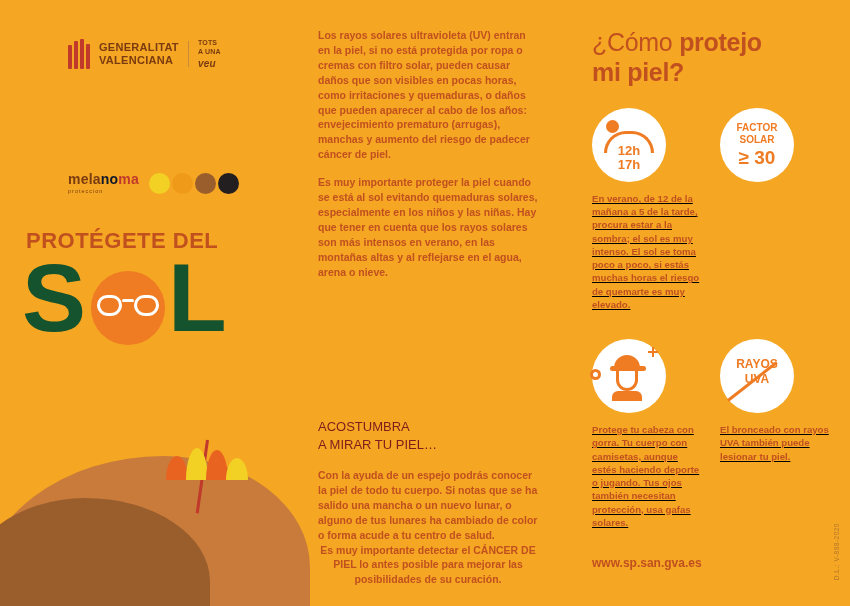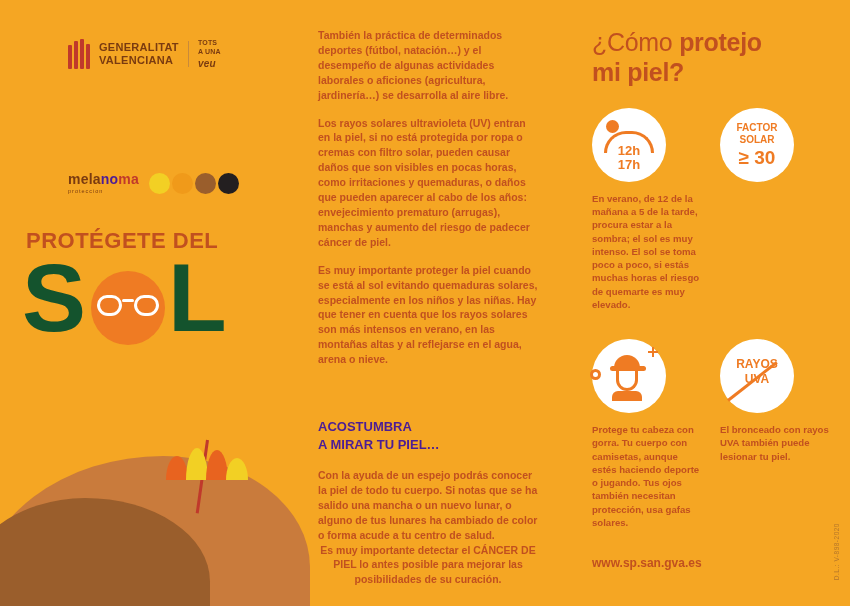--- a/index.html
+++ b/index.html
@@ -37,21 +37,21 @@
     font-size: 7px; font-weight: bold; color: #7a3b10; line-height: 1.35;
     letter-spacing: .2px;
   }
   .gva-tots .veu { font-style: italic; font-size: 10px; }
 
   .melanoma {
     position: absolute; left: 68px; top: 172px;
     display: flex; align-items: center; gap: 10px;
   }
   .mel-word { font-size: 14px; font-weight: bold; color: #7a3b10; line-height: 1; letter-spacing: .2px; }
-  .mel-word .o1 { color: #4c1d95; }
+  .mel-word .o1 { color: #0f172a; }
   .mel-word .o2 { color: #C0392B; }
   .mel-sub { font-size: 5.5px; color: #7a3b10; letter-spacing: 1px; margin-top: 2px; }
   .dots { display: flex; gap: 2px; }
   .dot { width: 21px; height: 21px; border-radius: 50%; }
 
   .protegete {
     position: absolute; left: 26px; top: 228px;
     font-size: 22px; font-weight: bold; color: #C1501F;
     letter-spacing: .5px;
   }
@@ -105,41 +105,41 @@
   
   .mid-col {
     position: absolute; left: 318px; top: 28px; width: 220px;
   }
   .mid-p {
     color: #C1501F; font-size: 10.5px; line-height: 1.42;
     font-weight: bold; margin-bottom: 13px;
   }
   .acostumbra {
     position: absolute; left: 318px; top: 418px; width: 220px;
-    color: #4c1d95; font-size: 13px; font-weight: bold; line-height: 1.35;
+    color: #7f1d1d; font-size: 13px; font-weight: normal; line-height: 1.35;
   }
   .mirror-txt {
     position: absolute; left: 318px; top: 468px; width: 220px;
     color: #C1501F; font-size: 10.5px; font-weight: bold; line-height: 1.42;
   }
   .mirror-txt .center { display: block; text-align: center; }
 
   
   .right-col { position: absolute; left: 592px; top: 28px; width: 236px; }
   .headline {
     color: #C1501F; font-size: 25px; font-weight: bold; line-height: 1.18;
     letter-spacing: -.3px;
   }
   .headline .thin { font-weight: normal; }
 
   .icon-grid {
     position: absolute; left: 592px; top: 108px; width: 240px;
   }
   .ic-row { display: flex; gap: 18px; }
-  .ic-col { width: 110px; }
+  .ic-col { width: 110px; text-decoration: underline; }
   .circle {
     width: 74px; height: 74px; border-radius: 50%; background: #ffffff;
     position: relative; margin-bottom: 10px;
   }
   .body-text {
     color: #C1501F; font-size: 9.6px; font-weight: bold; line-height: 1.38;
   }
 
   
   .clock-fig { position: absolute; left: 12px; top: 12px; width: 50px; height: 20px; }
@@ -267,21 +267,20 @@
       <span class="umb-canopy">
         <span class="umb-seg" style="left:0;background:#E8631F;height:24px;"></span>
         <span class="umb-seg" style="left:20px;background:#F2D024;height:32px;"></span>
         <span class="umb-seg" style="left:40px;background:#E8631F;height:30px;"></span>
         <span class="umb-seg" style="left:60px;background:#F2D024;height:22px;"></span>
       </span>
     </div>
   </div>
 
   <div class="mid-col">
-    <p class="mid-p">También la práctica de determinados deportes (fútbol, natación…) y el desempeño de algunas actividades laborales o aficiones (agricultura, jardinería…) se desarrolla al aire libre.</p>
     <p class="mid-p">Los rayos solares ultravioleta (UV) entran en la piel, si no está protegida por ropa o cremas con filtro solar, pueden causar daños que son visibles en pocas horas, como irritaciones y quemaduras, o daños que pueden aparecer al cabo de los años: envejecimiento prematuro (arrugas), manchas y aumento del riesgo de padecer cáncer de piel.</p>
     <p class="mid-p">Es muy importante proteger la piel cuando se está al sol evitando quemaduras solares, especialmente en los niños y las niñas. Hay que tener en cuenta que los rayos solares son más intensos en verano, en las montañas altas y al reflejarse en el agua, arena o nieve.</p>
   </div>
 
   <div class="acostumbra">
     <div>ACOSTUMBRA</div>
     <div>A MIRAR TU PIEL…</div>
   </div>
 
   <div class="mirror-txt">

